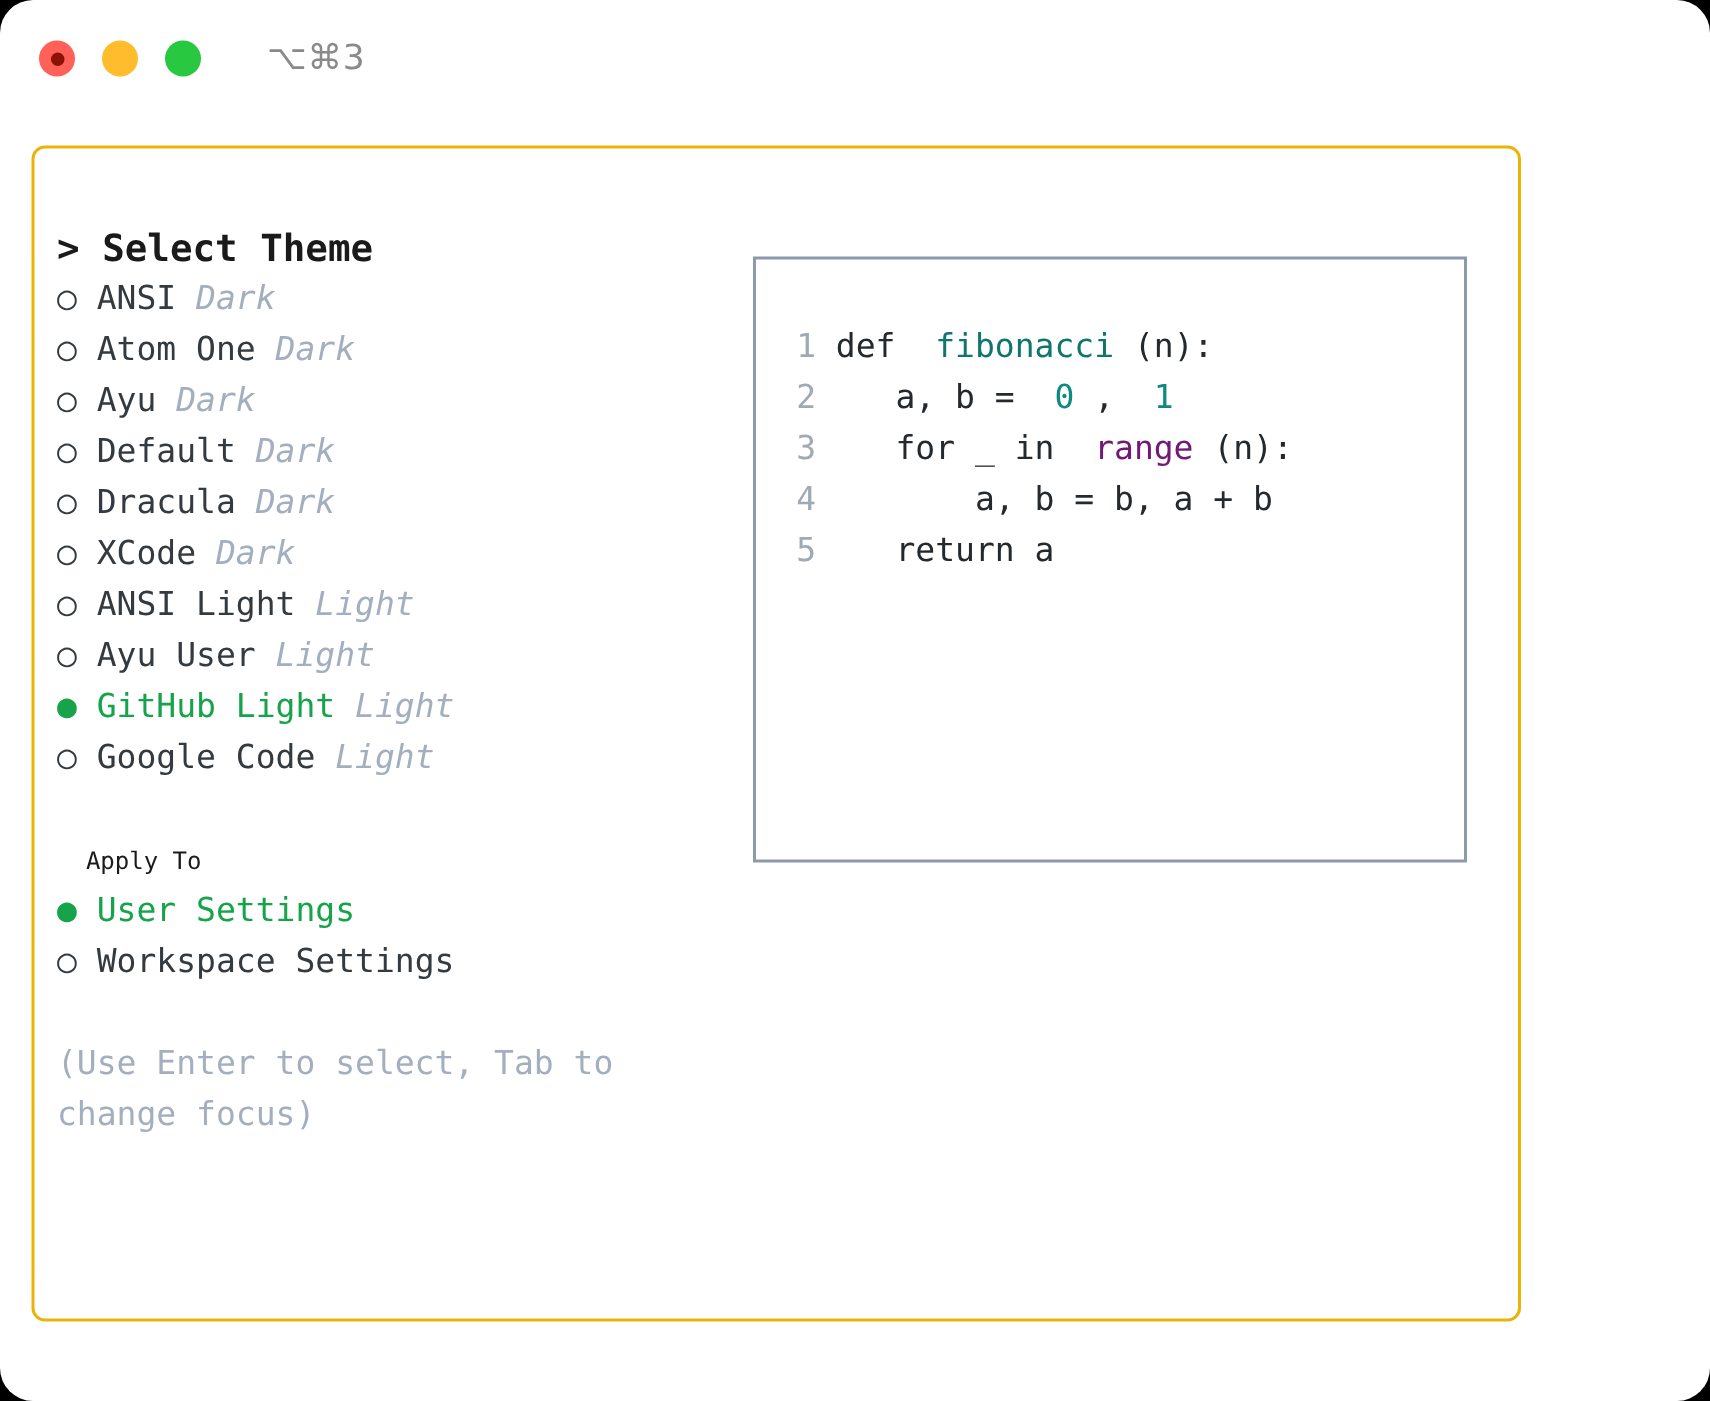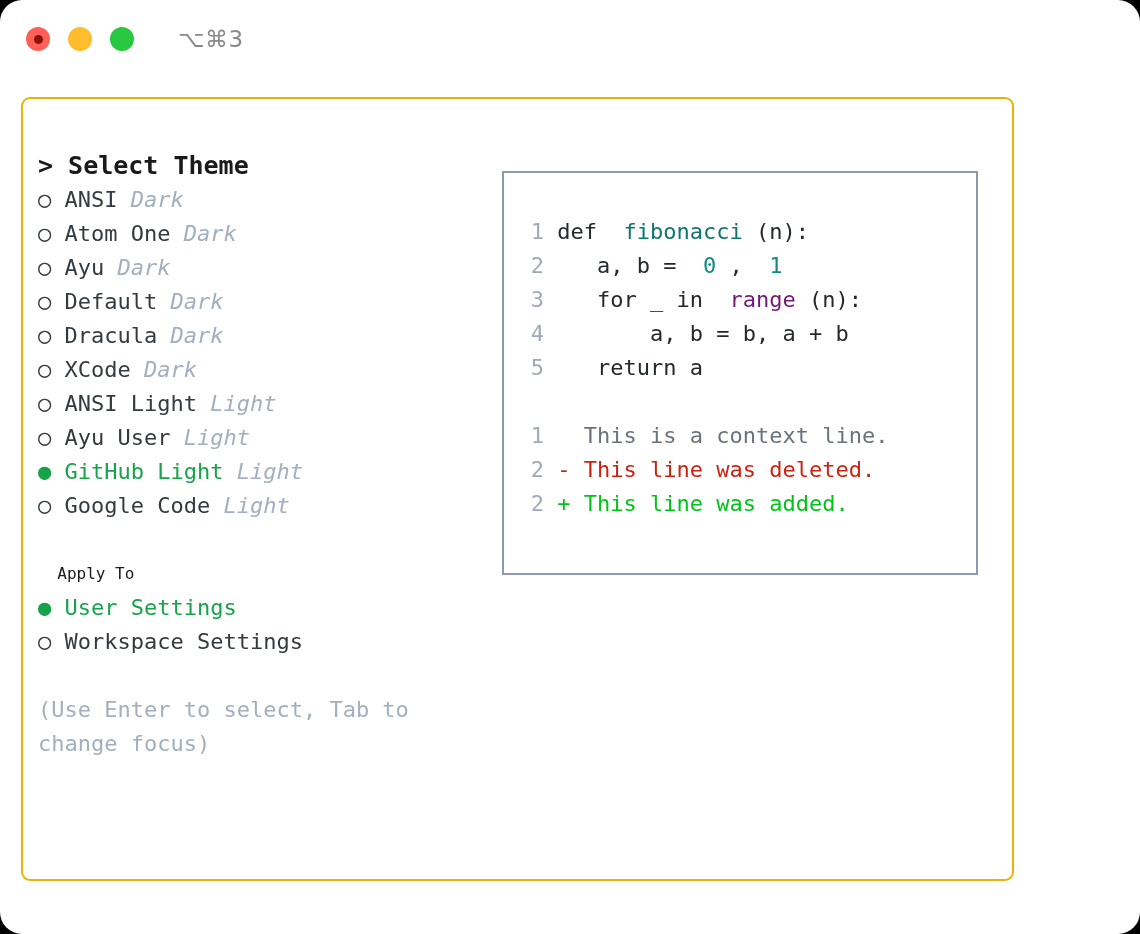--- a/index.html
+++ b/index.html
@@ -197,23 +197,18 @@
       <div class="right-col">
         <div class="preview-box">
           <div id="code-block">
               <div class="code-line"><span class="ln">1</span><span class="kw"> def </span><span class="fn"> fibonacci</span><span class="kw"> (n):</span></div>
               <div class="code-line"><span class="ln">2</span><span class="kw">    a, b = </span><span class="num"> 0</span><span class="kw"> , </span><span class="num"> 1</span></div>
               <div class="code-line"><span class="ln">3</span><span class="kw">    for _ in </span><span class="bi"> range</span><span class="kw"> (n):</span></div>
               <div class="code-line"><span class="ln">4</span><span class="kw">        a, b = b, a + b</span></div>
               <div class="code-line"><span class="ln">5</span><span class="kw">    return a</span></div>
             </div>
           <div class="gap"></div>
-          <div id="diff-block">
-              <div class="code-line"><span class="ln">1</span><span class="diff-ctx">   This is a context line.</span></div>
-              <div class="code-line"><span class="ln">2</span><span class="diff-del"> - This line was deleted.</span></div>
-              <div class="code-line"><span class="ln">2</span><span class="diff-add"> + This line was added.</span></div>
-            </div>
         </div>
       </div>
 
     </div>
   </div>
 </div>
 
 </body></html>

